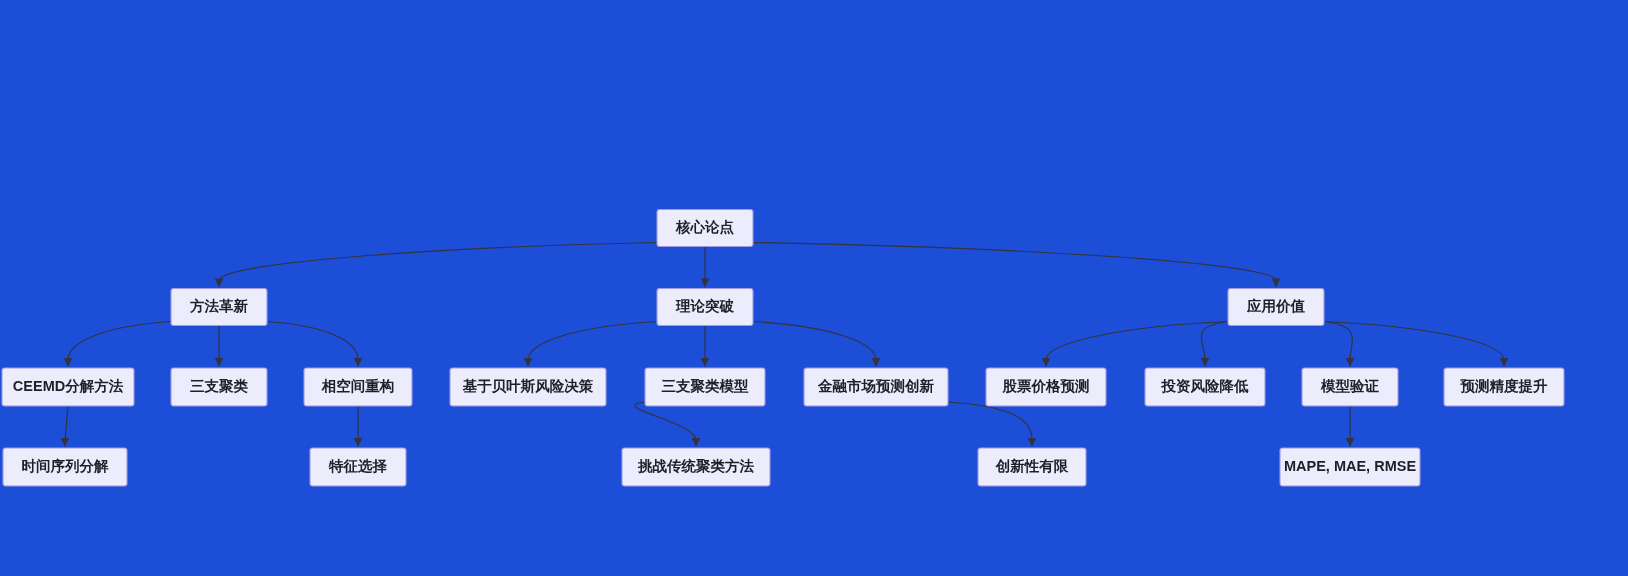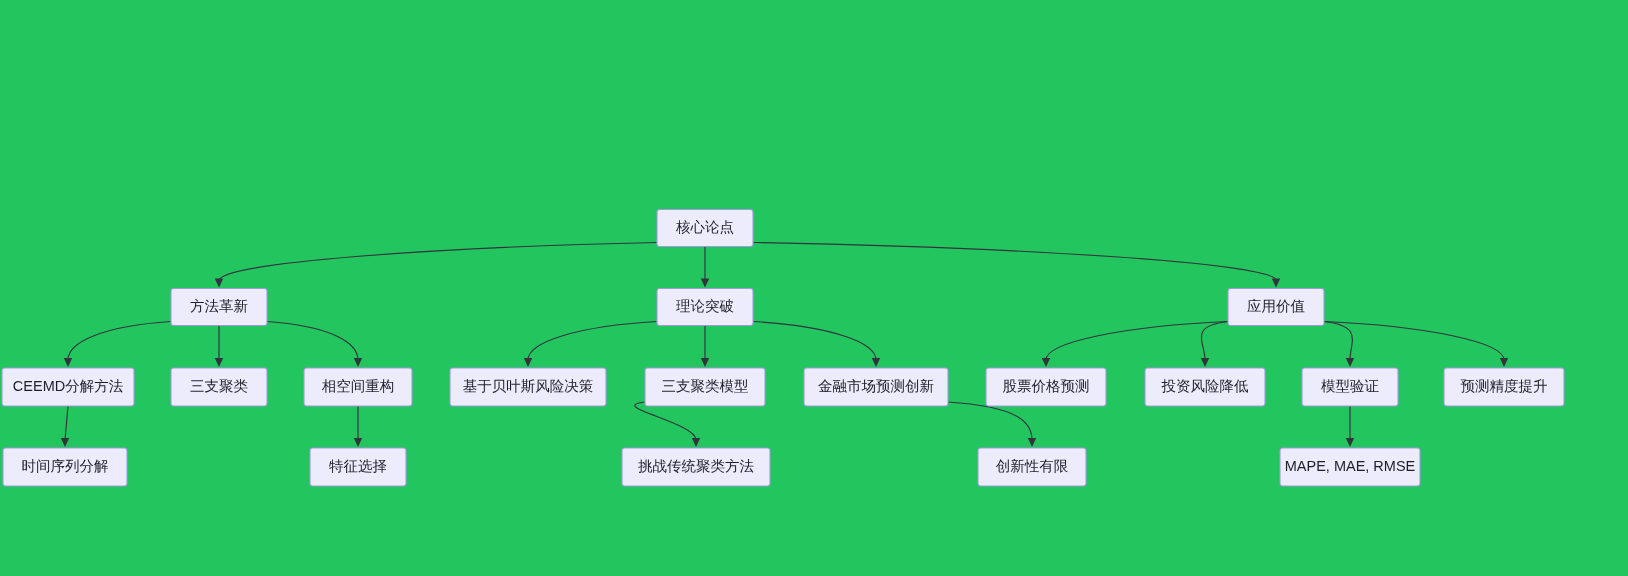--- a/index.html
+++ b/index.html
@@ -4,23 +4,24 @@
 <style>
   html, body {
     margin: 0;
     padding: 0;
     background: #ffffff;
   }
   #canvas {
     position: relative;
     width: 1628px;
     height: 576px;
-    background: #22c55e;
+    background: #1d4ed8;
     overflow: hidden;
     font-family: "Liberation Sans", sans-serif;
+    font-weight: bold;
   }
   svg#flow {
     position: absolute;
     left: 0;
     top: 0;
     width: 1628px;
     height: 576px;
   }
   .node-rect {
     fill: #ececfc;

